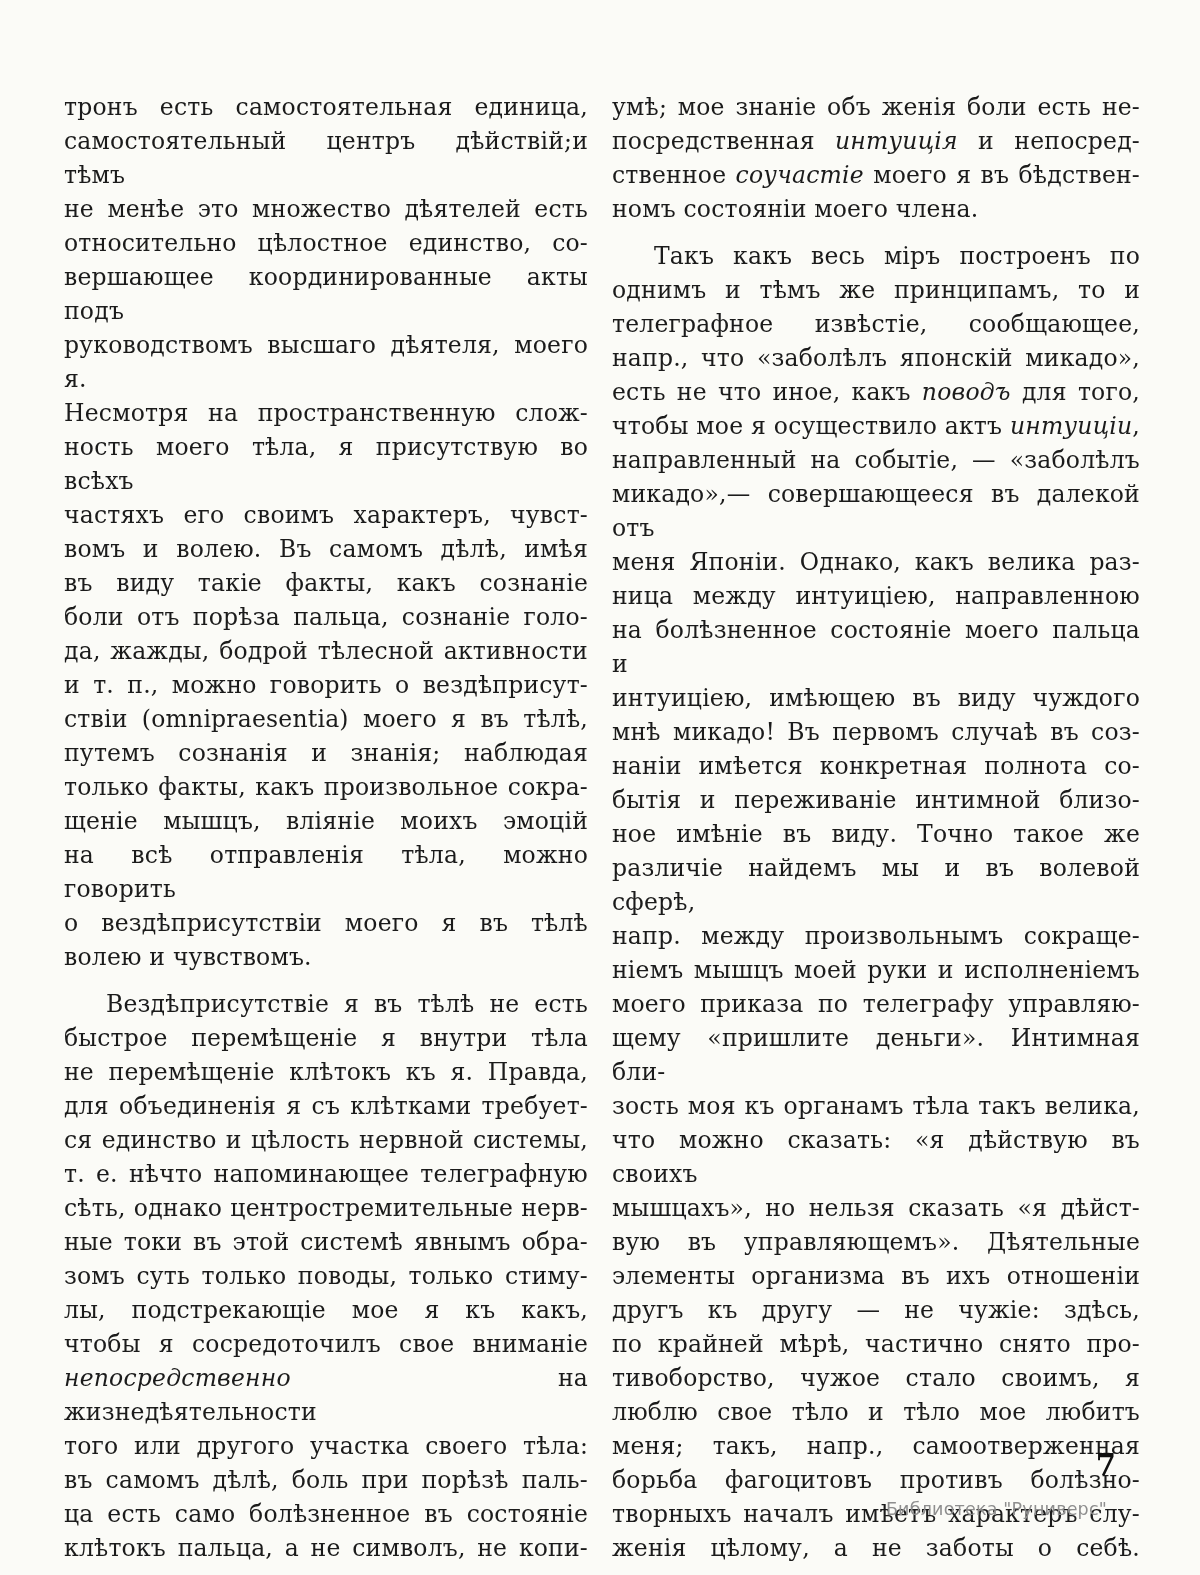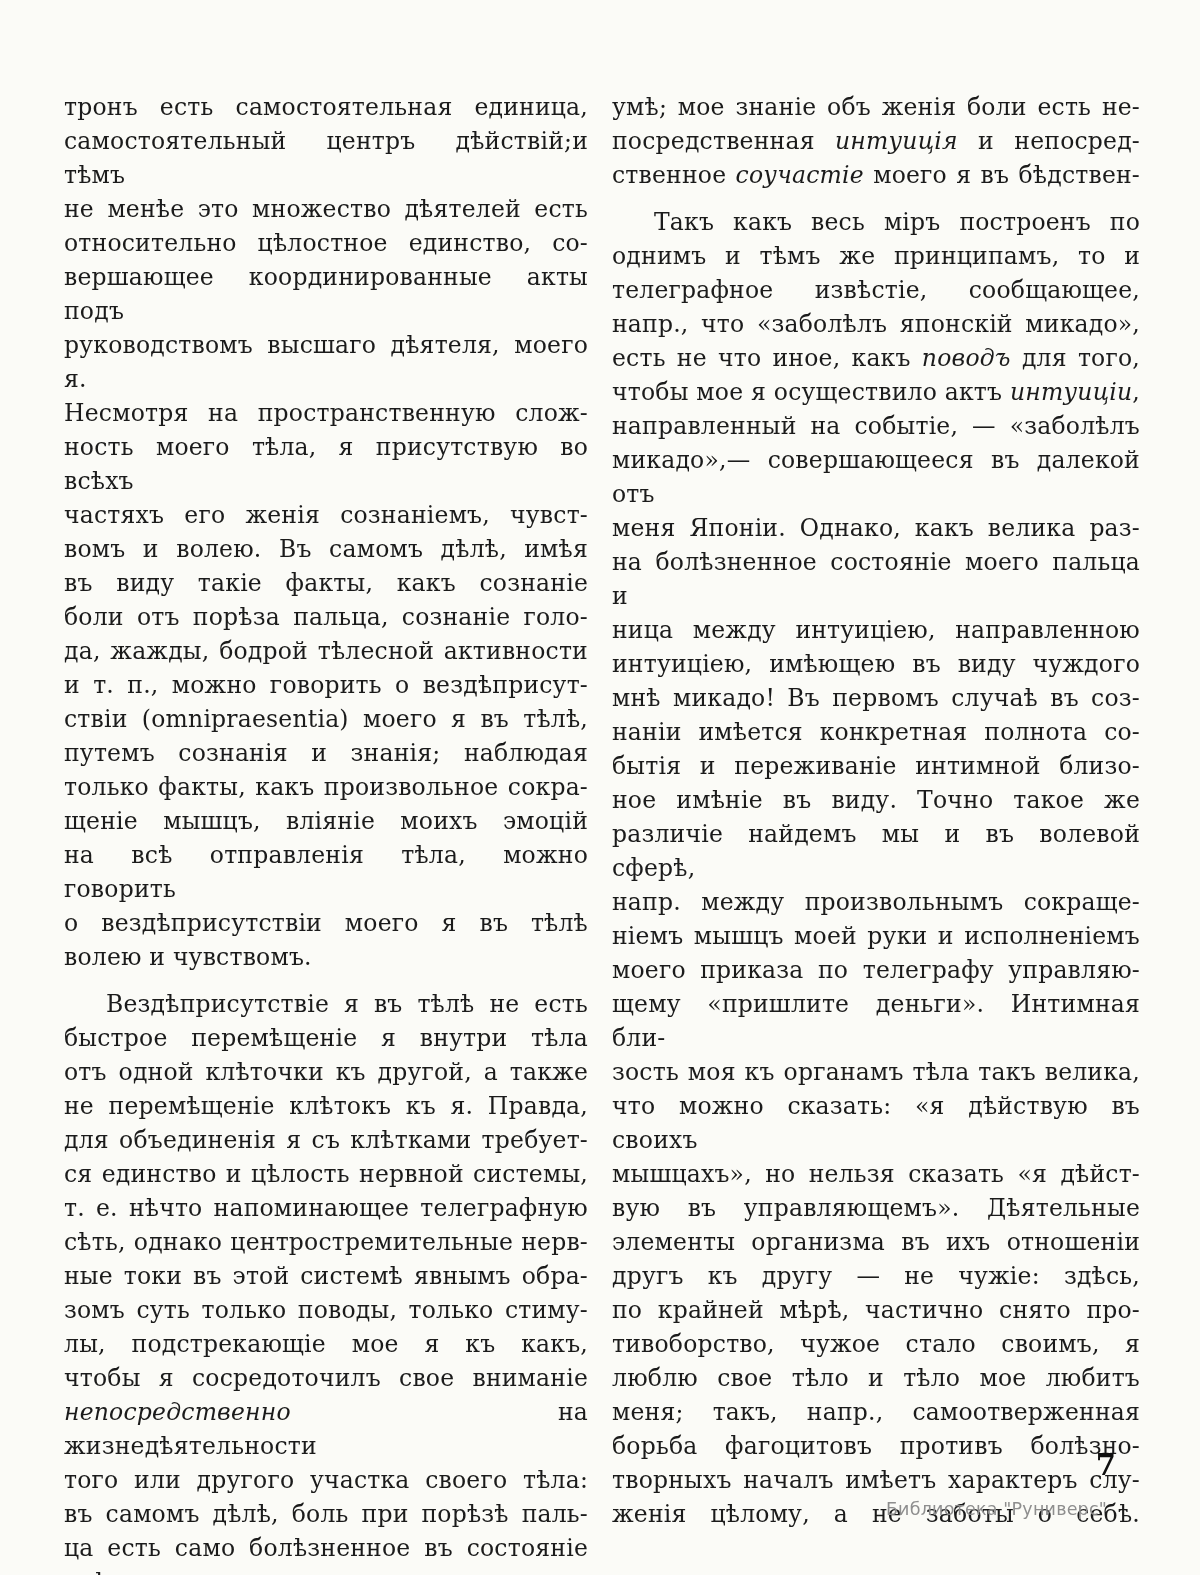--- a/index.html
+++ b/index.html
@@ -52,38 +52,37 @@
   <div class="col" id="col-left">
       <div class="para">
         <div class="line">тронъ есть самостоятельная единица,</div>
         <div class="line">самостоятельный центръ дѣйствій;и тѣмъ</div>
         <div class="line">не менѣе это множество дѣятелей есть</div>
         <div class="line">относительно цѣлостное единство, со-</div>
         <div class="line">вершающее координированные акты подъ</div>
         <div class="line">руководствомъ высшаго дѣятеля, моего я.</div>
         <div class="line">Несмотря на пространственную слож-</div>
         <div class="line">ность моего тѣла, я присутствую во всѣхъ</div>
-        <div class="line">частяхъ его женія сознаніемъ, чувст-</div>
+        <div class="line">частяхъ его своимъ характеръ, чувст-</div>
         <div class="line">вомъ и волею. Въ самомъ дѣлѣ, имѣя</div>
         <div class="line">въ виду такіе факты, какъ сознаніе</div>
         <div class="line">боли отъ порѣза пальца, сознаніе голо-</div>
         <div class="line">да, жажды, бодрой тѣлесной активности</div>
         <div class="line">и т. п., можно говорить о вездѣприсут-</div>
         <div class="line">ствіи (omnipraesentia) моего я въ тѣлѣ,</div>
         <div class="line">путемъ сознанія и знанія; наблюдая</div>
         <div class="line">только факты, какъ произвольное сокра-</div>
         <div class="line">щеніе мышцъ, вліяніе моихъ эмоцій</div>
         <div class="line">на всѣ отправленія тѣла, можно говорить</div>
         <div class="line">о вездѣприсутствіи моего я въ тѣлѣ</div>
         <div class="line last-left">волею и чувствомъ.</div>
       </div>
       <div class="para indent">
         <div class="line first-indent">Вездѣприсутствіе я въ тѣлѣ не есть</div>
         <div class="line">быстрое перемѣщеніе я внутри тѣла</div>
-        <div class="line">отъ одной клѣточки къ другой, а также</div>
         <div class="line">не перемѣщеніе клѣтокъ къ я. Правда,</div>
         <div class="line">для объединенія я съ клѣтками требует-</div>
         <div class="line">ся единство и цѣлость нервной системы,</div>
         <div class="line">т. е. нѣчто напоминающее телеграфную</div>
         <div class="line">сѣть, однако центростремительные нерв-</div>
         <div class="line">ные токи въ этой системѣ явнымъ обра-</div>
         <div class="line">зомъ суть только поводы, только стиму-</div>
         <div class="line">лы, подстрекающіе мое я къ какъ,</div>
         <div class="line">чтобы я сосредоточилъ свое вниманіе</div>
         <div class="line"><i>непосредственно</i> на жизнедѣятельности</div>
@@ -91,33 +90,34 @@
         <div class="line">въ самомъ дѣлѣ, боль при порѣзѣ паль-</div>
         <div class="line">ца есть само болѣзненное въ состояніе</div>
         <div class="line">клѣтокъ пальца, а не символъ, не копи-</div>
       </div>
     </div>
   <div class="col" id="col-right">
       <div class="para">
         <div class="line">умѣ; мое знаніе объ женія боли есть не-</div>
         <div class="line">посредственная <i>интуиція</i> и непосред-</div>
         <div class="line">ственное <i>соучастіе</i> моего я въ бѣдствен-</div>
+        <div class="line last-left">номъ состояніи моего члена.</div>
       </div>
       <div class="para indent">
         <div class="line first-indent">Такъ какъ весь міръ построенъ по</div>
         <div class="line">однимъ и тѣмъ же принципамъ, то и</div>
         <div class="line">телеграфное извѣстіе, сообщающее,</div>
         <div class="line">напр., что «заболѣлъ японскій микадо»,</div>
         <div class="line">есть не что иное, какъ <i>поводъ</i> для того,</div>
         <div class="line">чтобы мое я осуществило актъ <i>интуиціи</i>,</div>
         <div class="line">направленный на событіе, — «заболѣлъ</div>
         <div class="line">микадо»,— совершающееся въ далекой отъ</div>
         <div class="line">меня Японіи. Однако, какъ велика раз-</div>
+        <div class="line">ница между интуиціею, направленною</div>
         <div class="line">на болѣзненное состояніе моего пальца и</div>
-        <div class="line">ница между интуиціею, направленною</div>
         <div class="line">интуиціею, имѣющею въ виду чуждого</div>
         <div class="line">мнѣ микадо! Въ первомъ случаѣ въ соз-</div>
         <div class="line">наніи имѣется конкретная полнота со-</div>
         <div class="line">бытія и переживаніе интимной близо-</div>
         <div class="line">ное имѣніе въ виду. Точно такое же</div>
         <div class="line">различіе найдемъ мы и въ волевой сферѣ,</div>
         <div class="line">напр. между произвольнымъ сокраще-</div>
         <div class="line">ніемъ мышцъ моей руки и исполненіемъ</div>
         <div class="line">моего приказа по телеграфу управляю-</div>
         <div class="line">щему «пришлите деньги». Интимная бли-</div>

